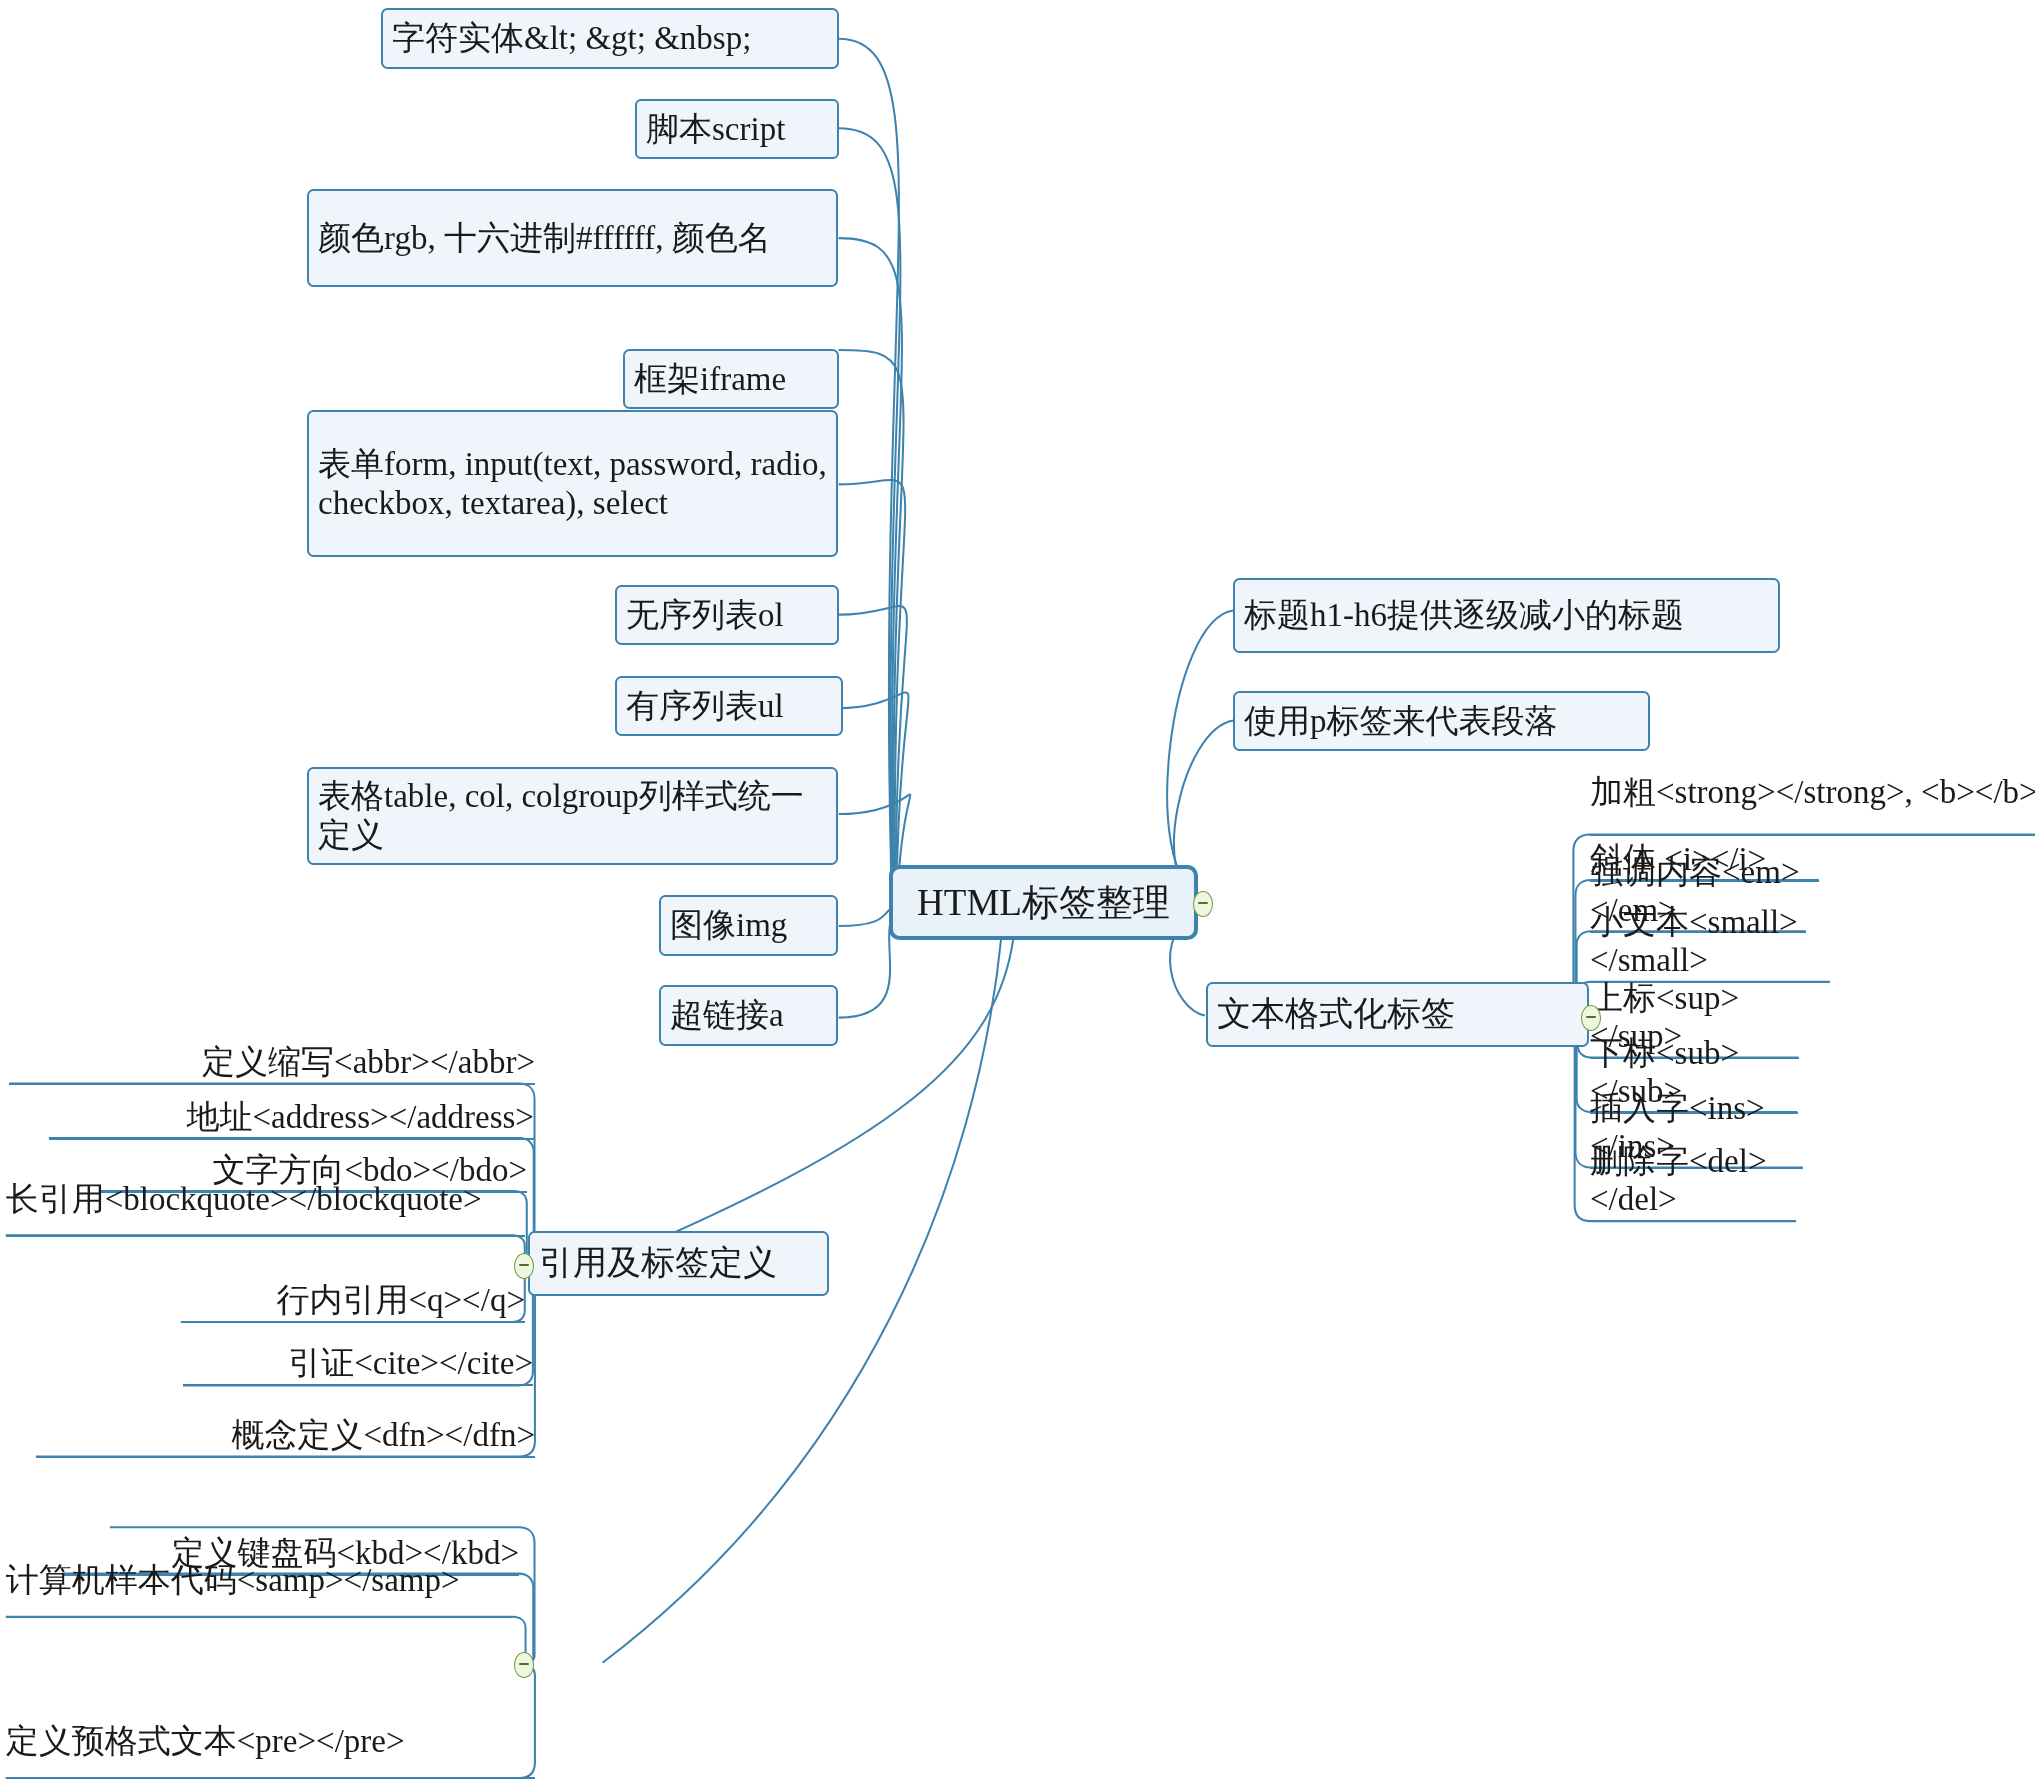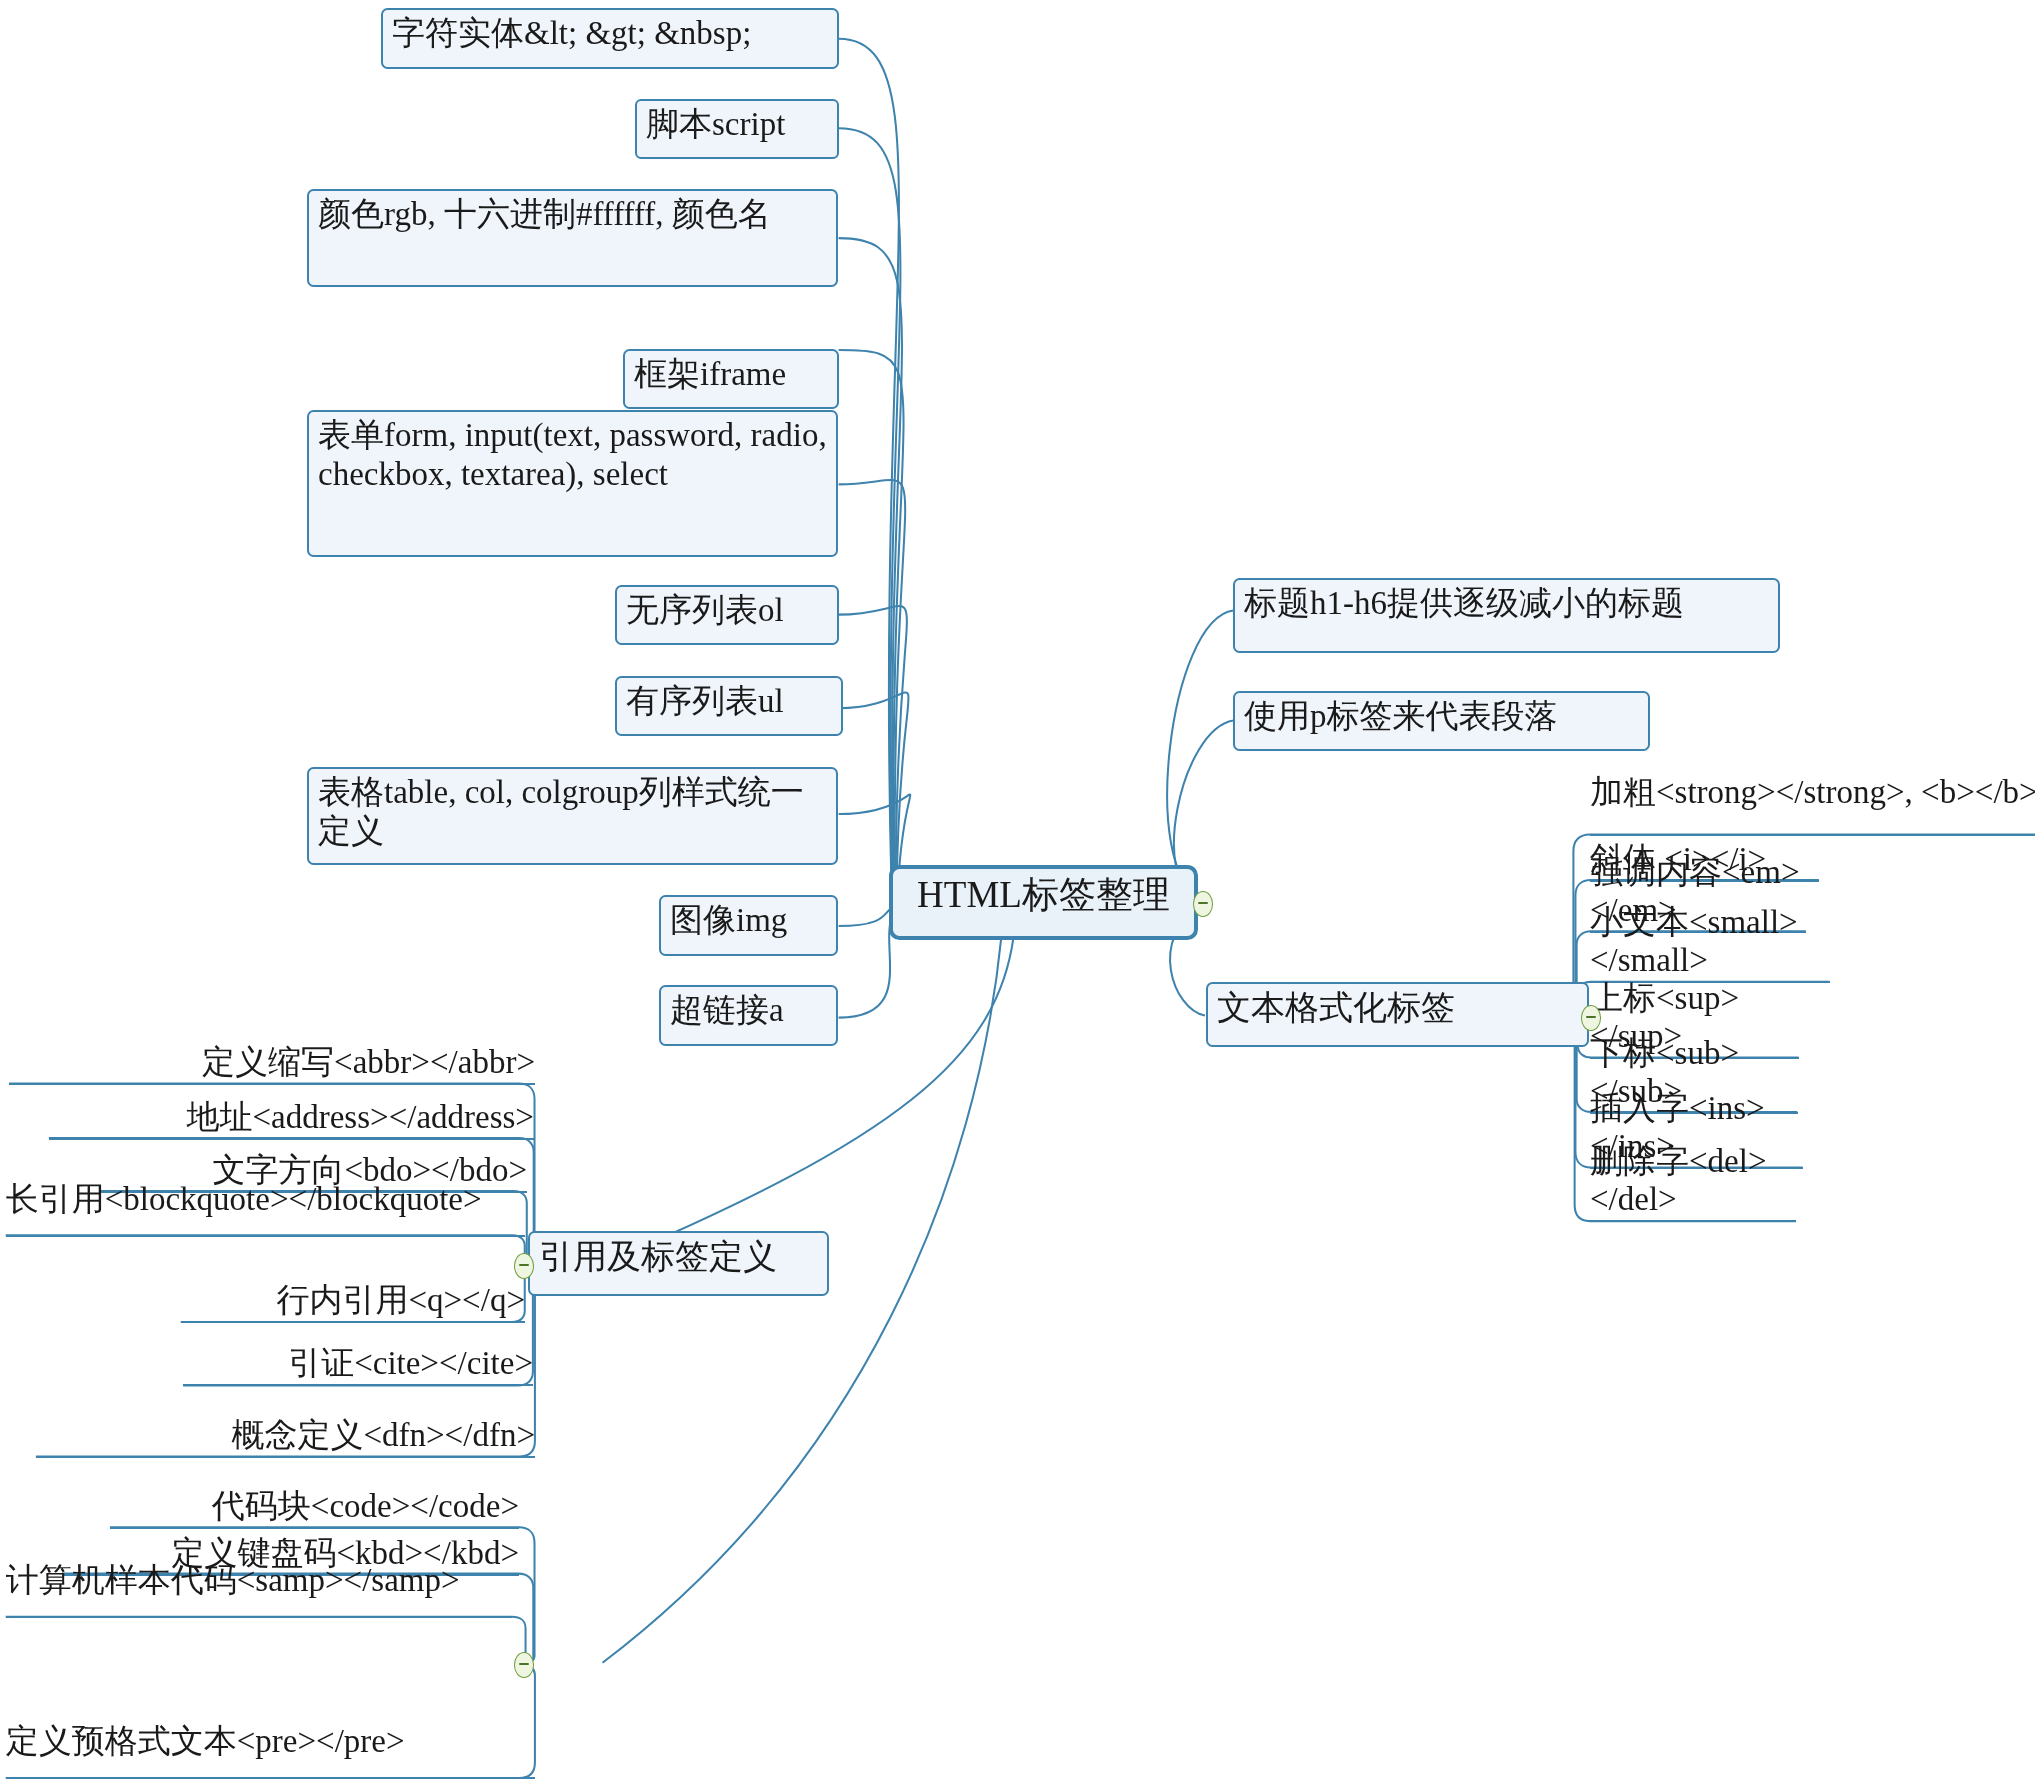--- a/index.html
+++ b/index.html
@@ -8,21 +8,21 @@
     width:2055px;height:1791px;position:relative;overflow:hidden;
     color:#1a1a1a;
   }
   #canvas{position:absolute;left:0;top:0;width:2055px;height:1791px;}
   svg#wires{position:absolute;left:0;top:0;width:2055px;height:1791px;pointer-events:none;}
 
   
   .node{
     position:absolute;box-sizing:border-box;
     background:#f0f5fb;border:2px solid #3e83ad;border-radius:6.5px;
-    display:flex;align-items:flex-start;
+    display:flex;align-items:center;
     padding:4.1px 9px;
     line-height:1.18;
     white-space:pre-wrap;
     z-index:3;
   }
   .node.root{
     border-width:4.1px;border-radius:10.6px;background:#e9f1f9;
     font-size:37px;justify-content:center;
   }
   .node.branch{font-size:34px;}
@@ -208,23 +208,20 @@
   </div>
   <div class="lnode ralign" style="left:183px;top:1349px;width:350px;height:37px;">
     <span>引证&lt;cite&gt;&lt;/cite&gt;</span>
   </div>
   <div class="lnode ralign" style="left:36px;top:1421px;width:499px;height:37px;">
     <span>概念定义&lt;dfn&gt;&lt;/dfn&gt;</span>
   </div>
 
   <div class="toggle" style="left:514px;top:1652px;"></div>
 
-  <div class="lnode ralign" style="left:110px;top:1492px;width:409px;height:37px;">
-    <span>代码块&lt;code&gt;&lt;/code&gt;</span>
-  </div>
   <div class="lnode ralign" style="left:62px;top:1539px;width:457px;height:37px;">
     <span>定义键盘码&lt;kbd&gt;&lt;/kbd&gt;</span>
   </div>
   <div class="lnode" style="left:5.7px;top:1561px;width:506px;height:57px;align-items:flex-start;">
     <span>计算机样本代码&lt;samp&gt;&lt;/samp&gt;</span>
   </div>
   <div class="lnode" style="left:5.7px;top:1722px;width:529px;height:57px;align-items:flex-start;">
     <span>定义预格式文本&lt;pre&gt;&lt;/pre&gt;</span>
   </div>
 

